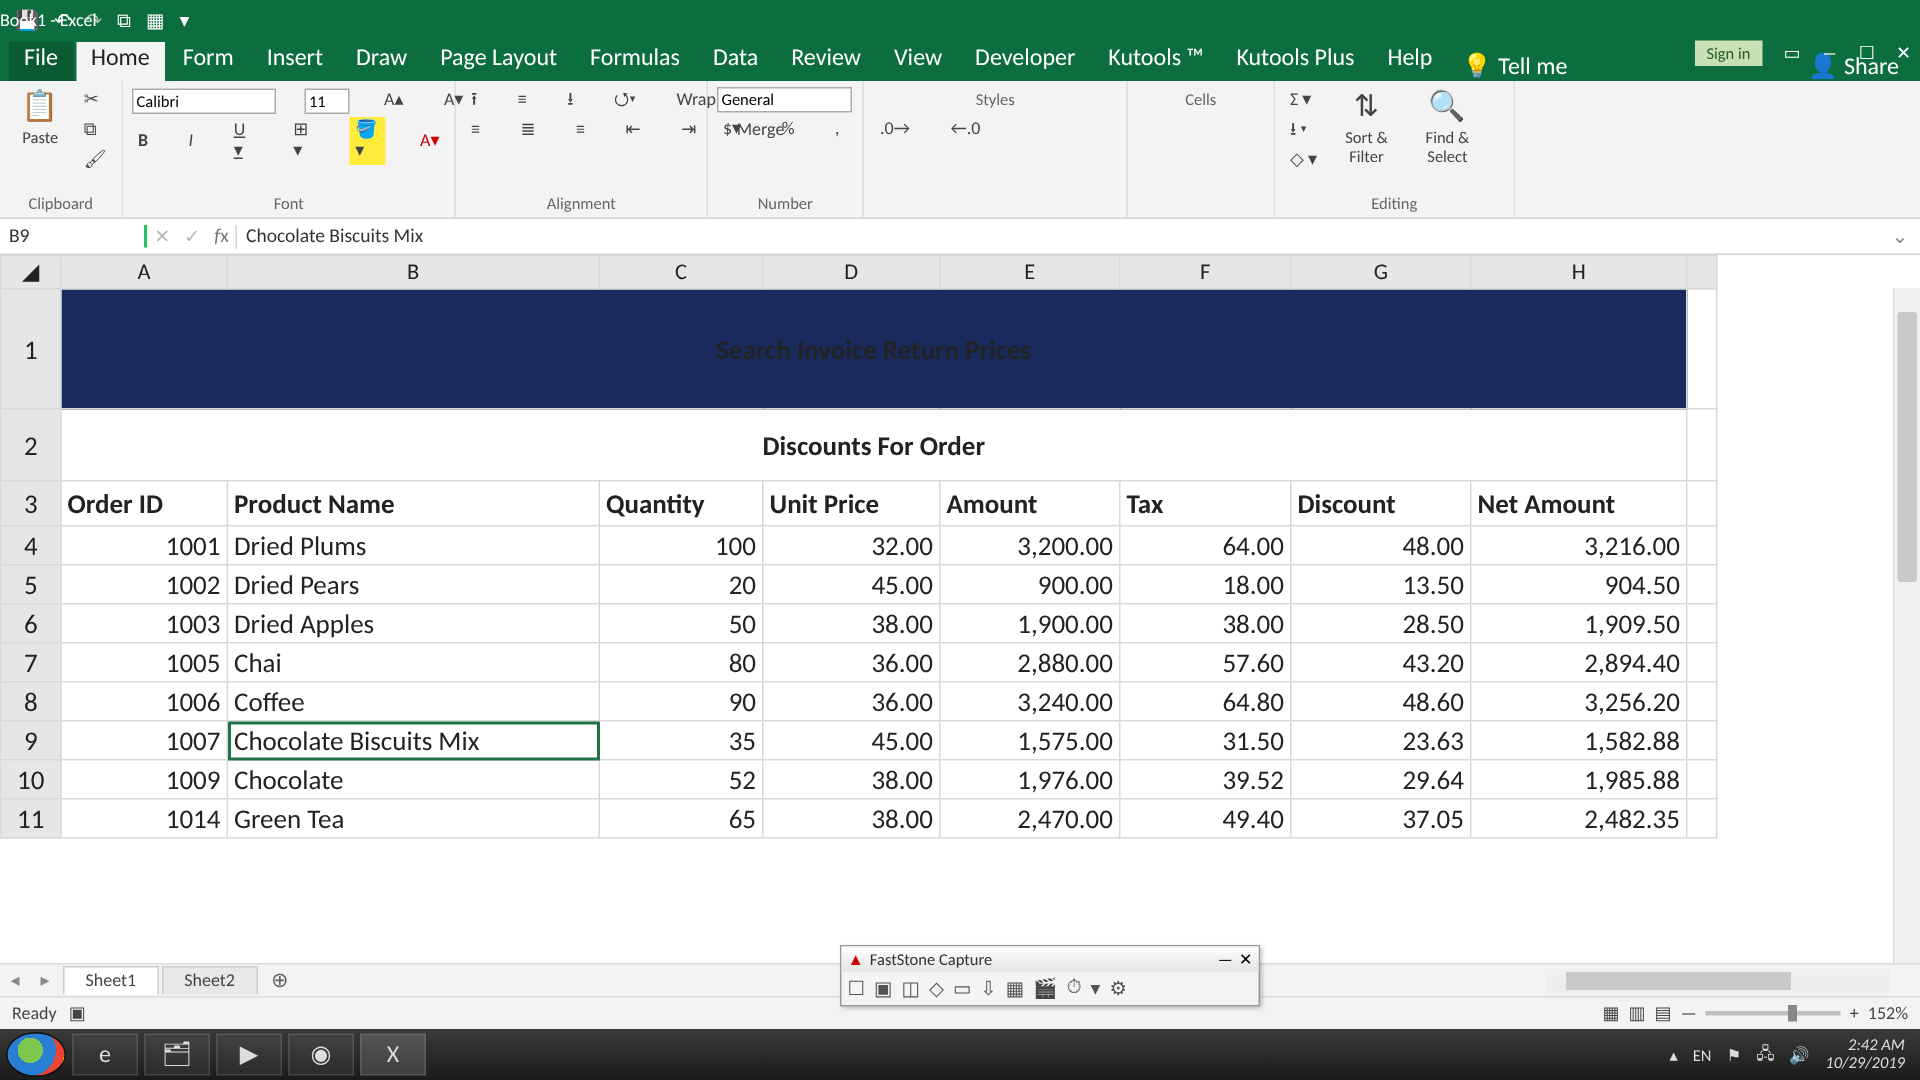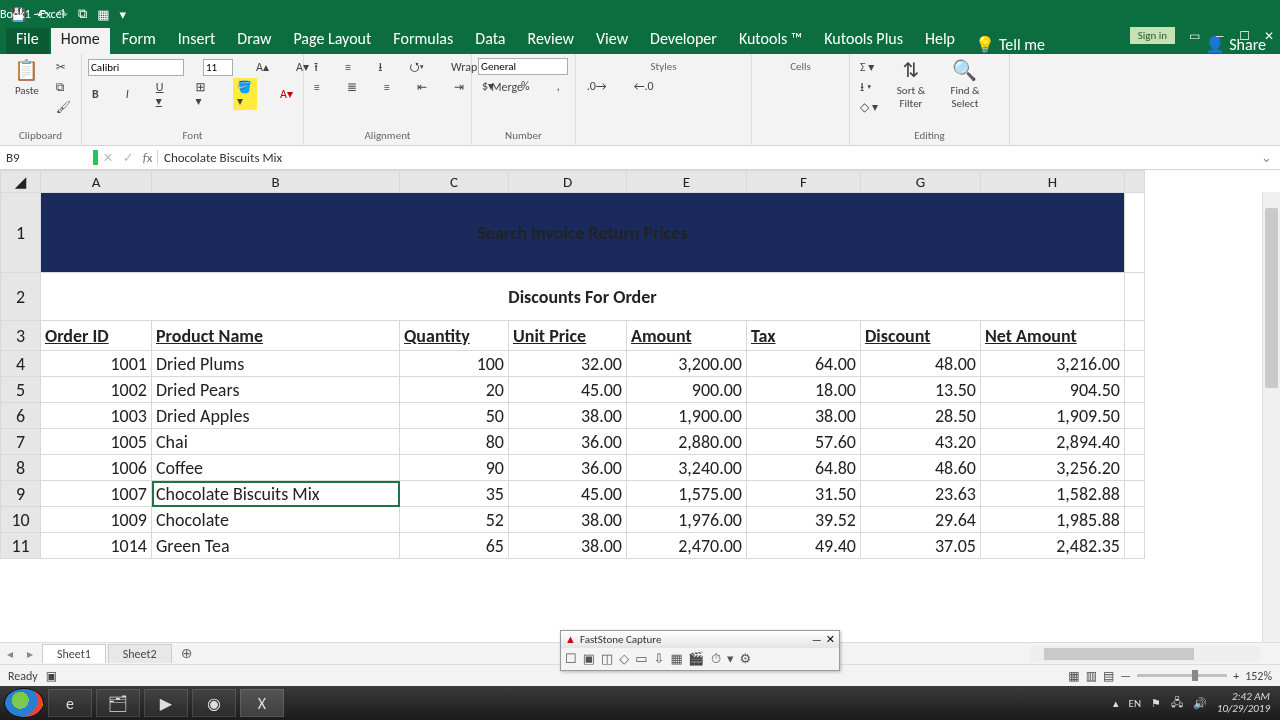--- a/index.html
+++ b/index.html
@@ -28,38 +28,38 @@
   .group-label { text-align: center; font-size: 11px; color: #666; padding: 2px 0 3px; }
   .stack { display: flex; flex-direction: column; gap: 2px; }
   .row { display: flex; gap: 19px; align-items: center; }
   .rbtn { border: 1px solid transparent; padding: 1px 3px; font-size: 12px; line-height: 14px; cursor: pointer; }
   .sel { border: 1px solid #ababab; background: #fff; font-size: 11px; padding: 1px 2px; }
   .bigbtn { display: flex; flex-direction: column; align-items: center; width: 44px; font-size: 11px; gap: 2px; cursor: pointer; }
   .bigbtn .ic { font-size: 20px; }
 
   
   .fbar { height: 24px; border-bottom: 1px solid #d4d4d4; display: flex; align-items: center; font-size: 13px; background: #fff; }
-  .namebox { width: 98px; border-right: 5px solid #22c55e; padding: 0 6px; color: #333; }
+  .namebox { width: 98px; border-right: 2px solid #22c55e; padding: 0 6px; color: #333; }
   .fx-icons { width: 60px; display: flex; align-items: center; justify-content: space-around; color: #777; border-right: 1px solid #d4d4d4; }
   .formula-input { flex: 1; padding: 0 6px; color: #333; }
 
   
   .sheet-container { position: relative; height: 472px; overflow: hidden; background: #fff; }
   .grid { border-collapse: collapse; table-layout: fixed; }
   .grid th, .grid td { border: 1px solid #d9d9d9; font-size: 18px; color: #222; font-family: Calibri, sans-serif; vertical-align: middle; }
   .col-rh { width: 40px; background: #e6e6e6; text-align: center; font-size: 15px; color: #333; }
   .colA { width: 111px; } .colB { width: 248px; } .colC { width: 109px; } .colD { width: 118px; }
   .colE { width: 120px; } .colF { width: 114px; } .colG { width: 120px; } .colH { width: 144px; }
   .colI { width: 20px; }
   .grid thead th { background: #e6e6e6; font-weight: normal; height: 22px; font-size: 15px; text-align: center; }
   .rowhdr { background: #e6e6e6; text-align: center; font-size: 15px; font-weight: normal; }
   .grid td { padding: 0 4px; height: 26px; }
   tr.r1 td { height: 80px; }
   tr.r2 td { height: 48px; }
-  tr.r3 td { font-weight: bold; height: 30px; text-decoration: underline; }
+  tr.r3 td { font-weight: bold; height: 30px; }
   .banner { background: #1a2a5c; color: #ffd500; font-weight: bold; font-size: 38px; text-align: center; font-family: Calibri, sans-serif; }
   .subtitle { color: #c00000; font-weight: bold; font-size: 30px; text-align: center; }
   .num { text-align: right; }
   .selcell { outline: 2px solid #217346; outline-offset: -2px; }
 
   .vscroll { position: absolute; right: 0; top: 22px; bottom: 0; width: 18px; background: #f0f0f0; border-left: 1px solid #dcdcdc; }
   .vscroll .thumb { position: absolute; left: 2px; right: 2px; top: 16px; height: 180px; background: #c9c9c9; border-radius: 2px; }
 
   
   .sheettabs-row { height: 22px; background: #f3f3f3; border-top: 1px solid #dcdcdc; display: flex; align-items: center; font-size: 12px; color: #444; position: relative; }

